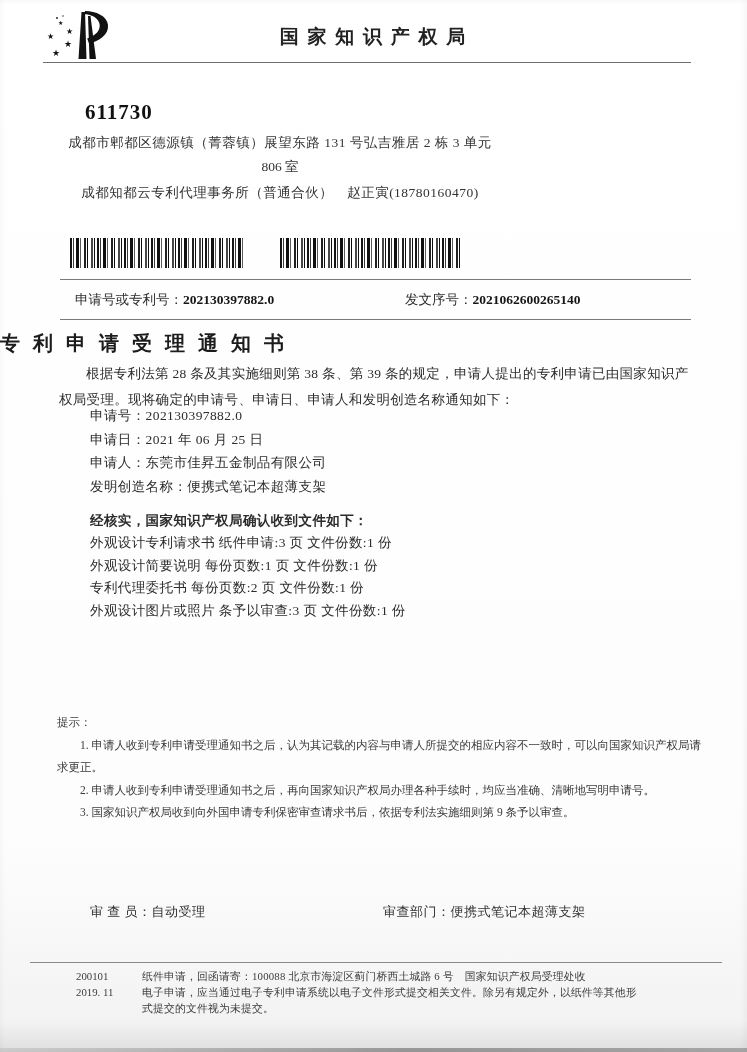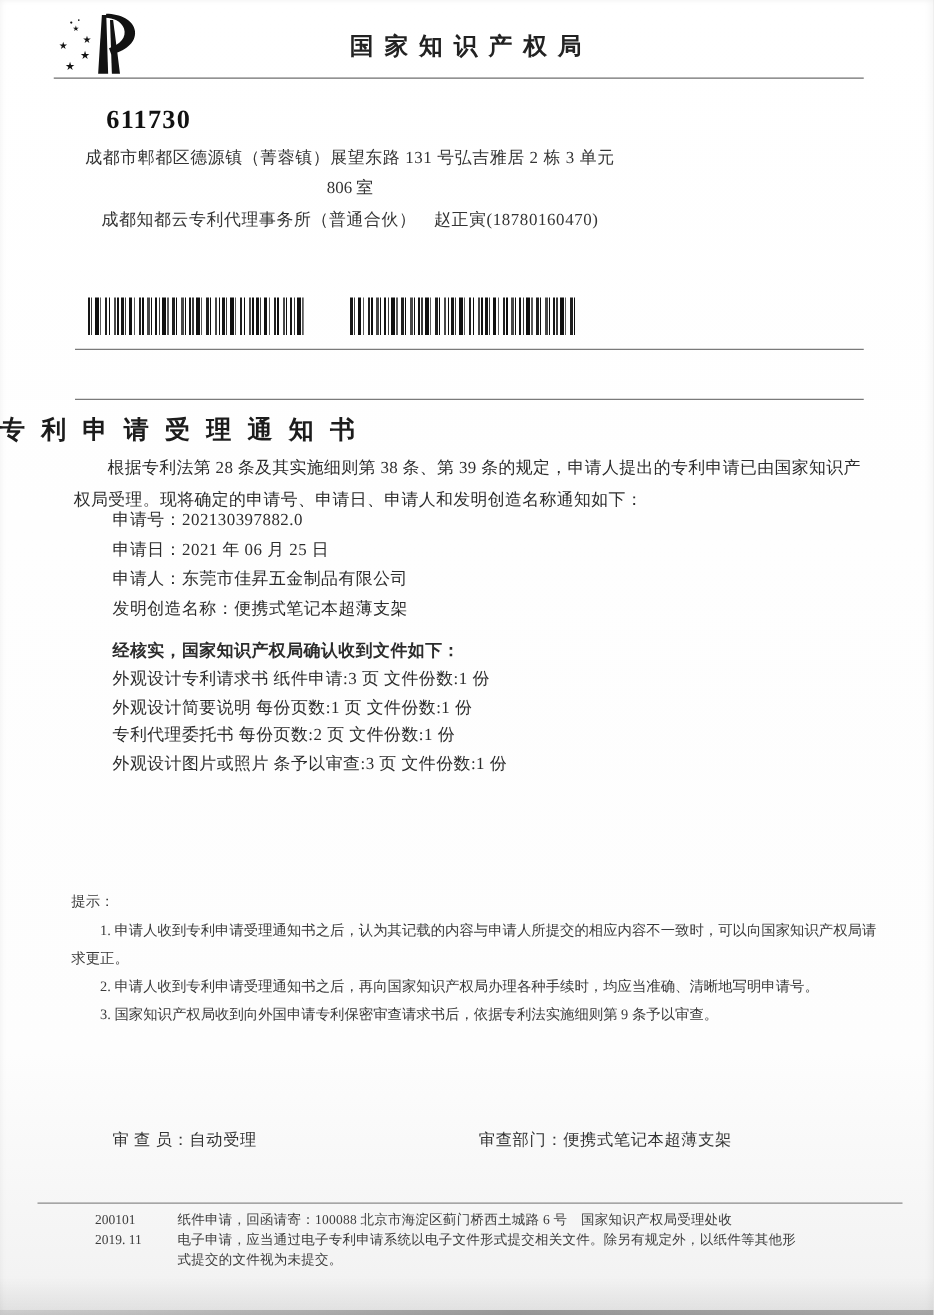--- a/index.html
+++ b/index.html
@@ -24,21 +24,21 @@
   
   .dispatch-box {
     position:absolute; left:517px; top:63px; width:230px; height:216px;
     border-left:1px solid #777;
     padding:28px 0 0 14px;
   }
   .dispatch-label { font-size:12.5px; color:#444; letter-spacing:1px; }
   .dispatch-date { margin-top:48px; font-size:17.5px; font-weight:600; color:#1d1d1d; letter-spacing:0.5px; }
 
   
-  .recipient { position:absolute; left:43px; top:83px; width:474px; font-size:13.5px; color:#333; }
+  .recipient { position:absolute; left:43px; top:100px; width:474px; font-size:13.5px; color:#333; }
   .postcode { margin-left:42px; font-size:21px; font-weight:bold; color:#111; letter-spacing:1px; }
   .addr1 { margin-top:9px; text-align:center; letter-spacing:0.5px; }
   .addr2 { margin-top:6px; text-align:center; }
   .agency { margin-top:8px; text-align:center; letter-spacing:0.5px; }
 
   
   .barcode {
     position:absolute; top:238px; height:30px;
     background-image:repeating-linear-gradient(90deg,
       #151515 0px, #151515 2px, #ffffff 2px, #ffffff 3px,
@@ -121,20 +121,28 @@
     <div class="addr1">成都市郫都区德源镇（菁蓉镇）展望东路 131 号弘吉雅居 2 栋 3 单元</div>
     <div class="addr2">806 室</div>
     <div class="agency">成都知都云专利代理事务所（普通合伙）　赵正寅(18780160470)</div>
   </div>
 
   <div class="barcode barcode-1"></div>
   <div class="barcode barcode-2"></div>
 
   <div class="rule rule-2"></div>
 
+  <div class="numbers-row">
+    <span class="appno">
+      <span>申请号或专利号：</span><span class="b">202130397882.0</span>
+    </span>
+    <span class="serial">
+      <span>发文序号：</span><span class="b">2021062600265140</span>
+    </span>
+  </div>
 
   <div class="rule rule-3"></div>
 
   <div class="notice-title">专 利 申 请 受 理 通 知 书</div>
 
   <p class="intro">根据专利法第 28 条及其实施细则第 38 条、第 39 条的规定，申请人提出的专利申请已由国家知识产权局受理。现将确定的申请号、申请日、申请人和发明创造名称通知如下：</p>
 
   <div class="details">
     <div class="frow">
       <span>申请号：</span><span>202130397882.0</span>

